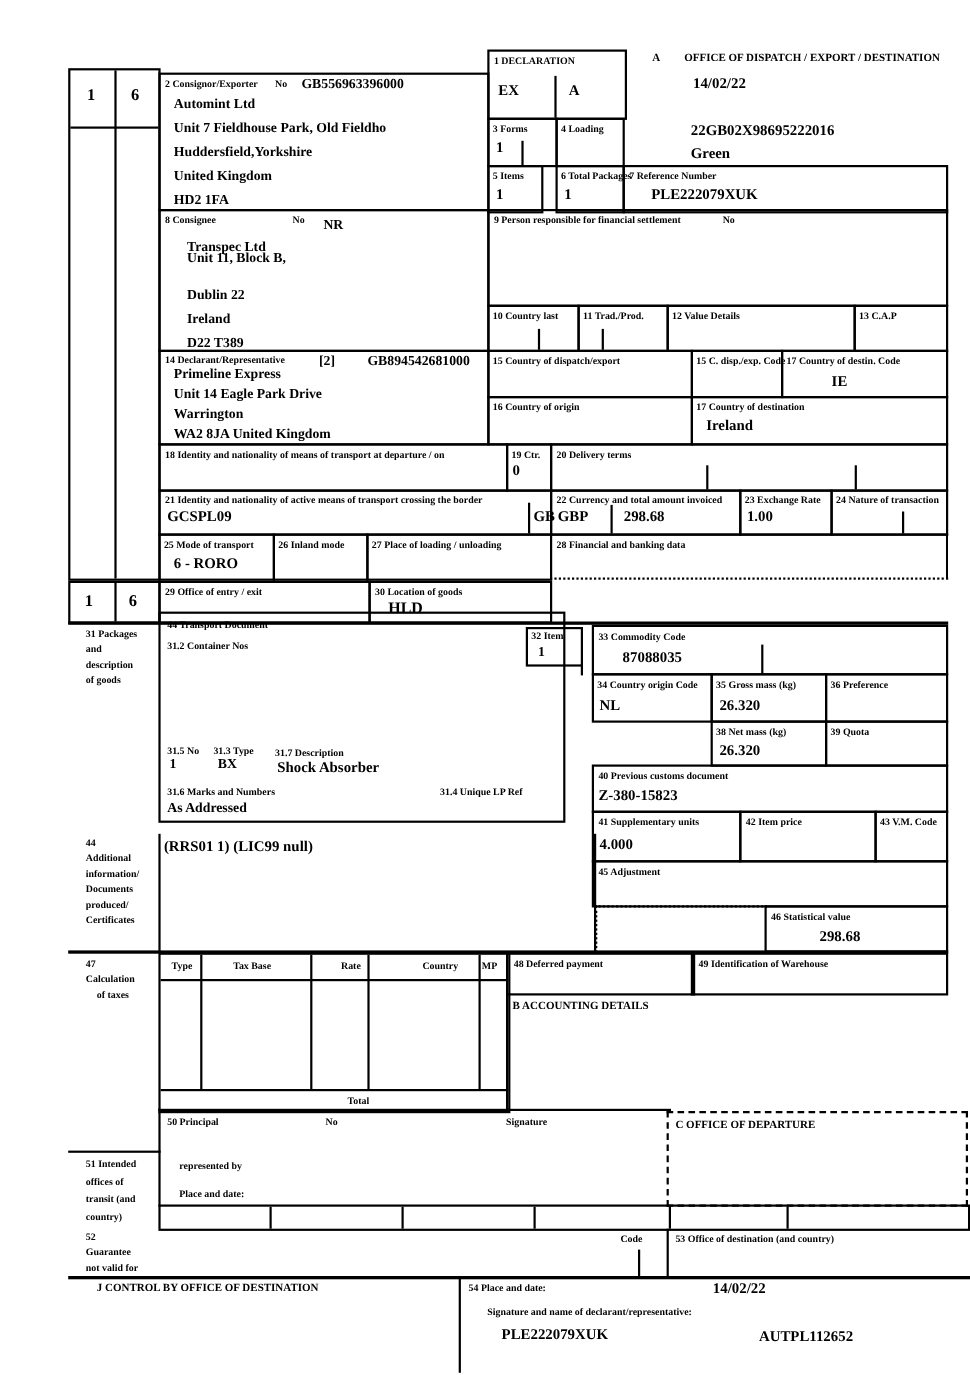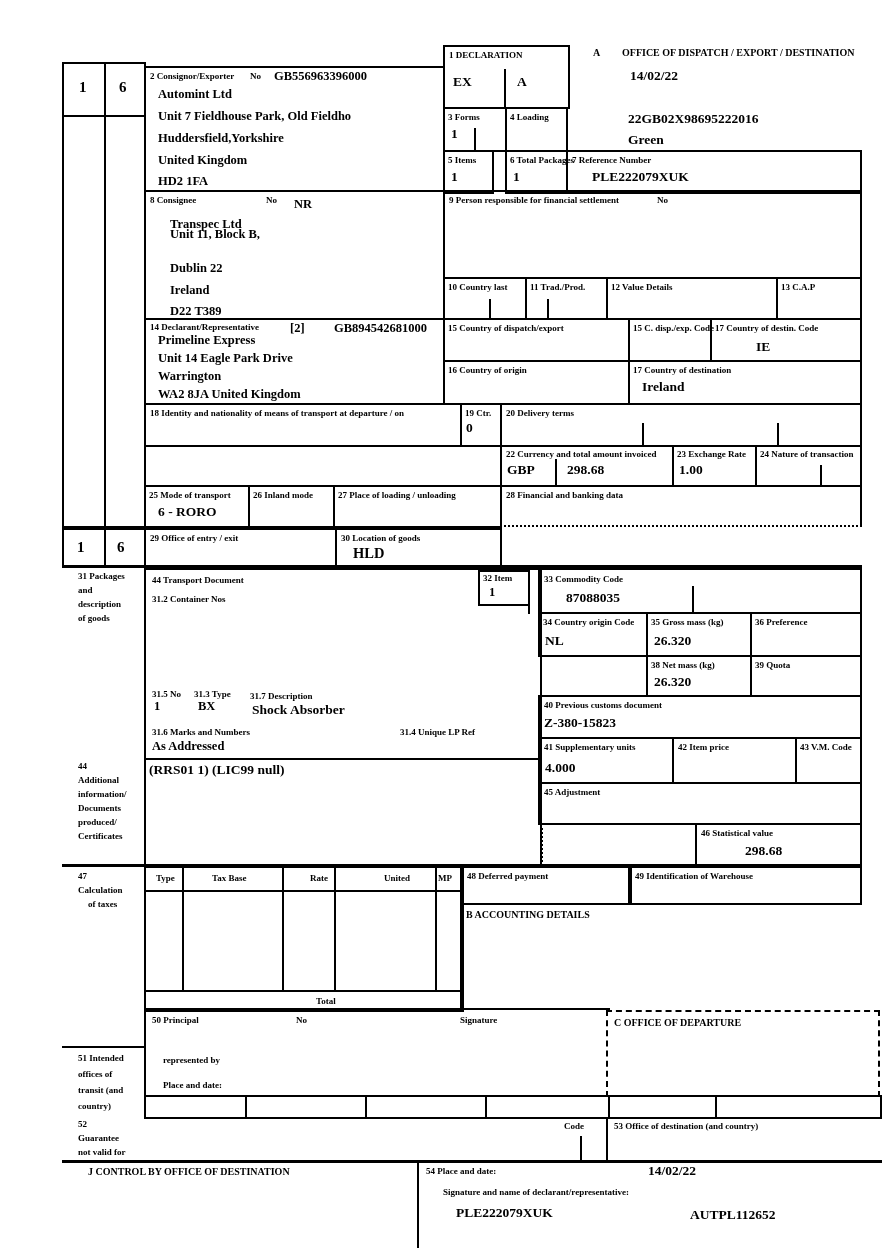--- a/index.html
+++ b/index.html
@@ -150,20 +150,26 @@
   <div class="bx" style="left:460px;top:403px;width:42px;height:44px">
     <span class="lb" style="left:3px;top:4px">19 Ctr.</span>
     <span class="vl" style="left:4px;top:16px">0</span>
   </div>
   <div class="bx" style="left:500px;top:403px;width:362px;height:44px">
     <span class="lb" style="left:4px;top:4px">20 Delivery terms</span>
     <span class="tick" style="left:140px;top:18px;height:22px"></span>
     <span class="tick" style="left:275px;top:18px;height:22px"></span>
   </div>
 
+  <div class="bx" style="left:144px;top:445px;width:358px;height:42px">
+    <span class="lb" style="left:4px;top:3px">21 Identity and nationality of active means of transport crossing the border</span>
+    <span class="vl" style="left:6px;top:16px">GCSPL09</span>
+    <span class="vline" style="left:334px;top:10px;height:28px"></span>
+    <span class="vl" style="left:339px;top:16px">GB</span>
+  </div>
   <div class="bx" style="left:500px;top:445px;width:174px;height:42px">
     <span class="lb" style="left:4px;top:3px">22 Currency and total amount invoiced</span>
     <span class="vl" style="left:5px;top:16px">GBP</span>
     <span class="tick" style="left:53px;top:12px;height:26px"></span>
     <span class="vl" style="left:65px;top:16px">298.68</span>
   </div>
   <div class="bx" style="left:672px;top:445px;width:85px;height:42px">
     <span class="lb" style="left:3px;top:3px">23 Exchange Rate</span>
     <span class="vl" style="left:5px;top:16px">1.00</span>
   </div>
@@ -194,21 +200,21 @@
     <span class="vxl" style="left:16px;top:16px">HLD</span>
   </div>
 
   <div class="heavy" style="left:62px;top:565px;width:800px"></div>
 
   <span class="txt lb" style="left:78px;top:572px">31 Packages</span>
   <span class="txt lb" style="left:78px;top:586px">and</span>
   <span class="txt lb" style="left:78px;top:600px">description</span>
   <span class="txt lb" style="left:78px;top:614px">of goods</span>
 
-  <div class="bx" style="left:144px;top:568px;width:398px;height:192px">
+  <div class="bx" style="left:144px;top:556px;width:370px;height:192px">
     <span class="lb" style="left:6px;top:6px">44 Transport Document</span>
     <span class="lb" style="left:6px;top:25px">31.2 Container Nos</span>
     <span class="lb" style="left:6px;top:120px">31.5 No</span>
     <span class="vs" style="left:8px;top:130px">1</span>
     <span class="lb" style="left:48px;top:120px">31.3 Type</span>
     <span class="vs" style="left:52px;top:130px">BX</span>
     <span class="lb" style="left:104px;top:122px">31.7 Description</span>
     <span class="vl" style="left:106px;top:133px">Shock Absorber</span>
     <span class="lb" style="left:6px;top:158px">31.6 Marks and Numbers</span>
     <span class="vs" style="left:6px;top:170px">As Addressed</span>
@@ -279,21 +285,21 @@
 
   <div class="heavy" style="left:62px;top:864px;width:800px"></div>
 
   <span class="txt lb" style="left:78px;top:872px">47</span>
   <span class="txt lb" style="left:78px;top:886px">Calculation</span>
   <span class="txt lb" style="left:88px;top:900px">of taxes</span>
   <div class="bx" style="left:144px;top:866px;width:320px;height:146px">
     <span class="lb" style="left:10px;top:6px">Type</span>
     <span class="lb" style="left:66px;top:6px">Tax Base</span>
     <span class="lb" style="left:164px;top:6px">Rate</span>
-    <span class="lb" style="left:238px;top:6px">United</span>
+    <span class="lb" style="left:238px;top:6px">Country</span>
     <span class="lb" style="left:292px;top:6px">MP</span>
     <span class="hline" style="left:0;top:22px;width:316px"></span>
     <span class="vline" style="left:36px;top:0;height:122px"></span>
     <span class="vline" style="left:136px;top:0;height:122px"></span>
     <span class="vline" style="left:188px;top:0;height:122px"></span>
     <span class="vline" style="left:289px;top:0;height:122px"></span>
     <span class="hline" style="left:0;top:122px;width:316px"></span>
     <span class="lb" style="left:170px;top:129px">Total</span>
   </div>
 

